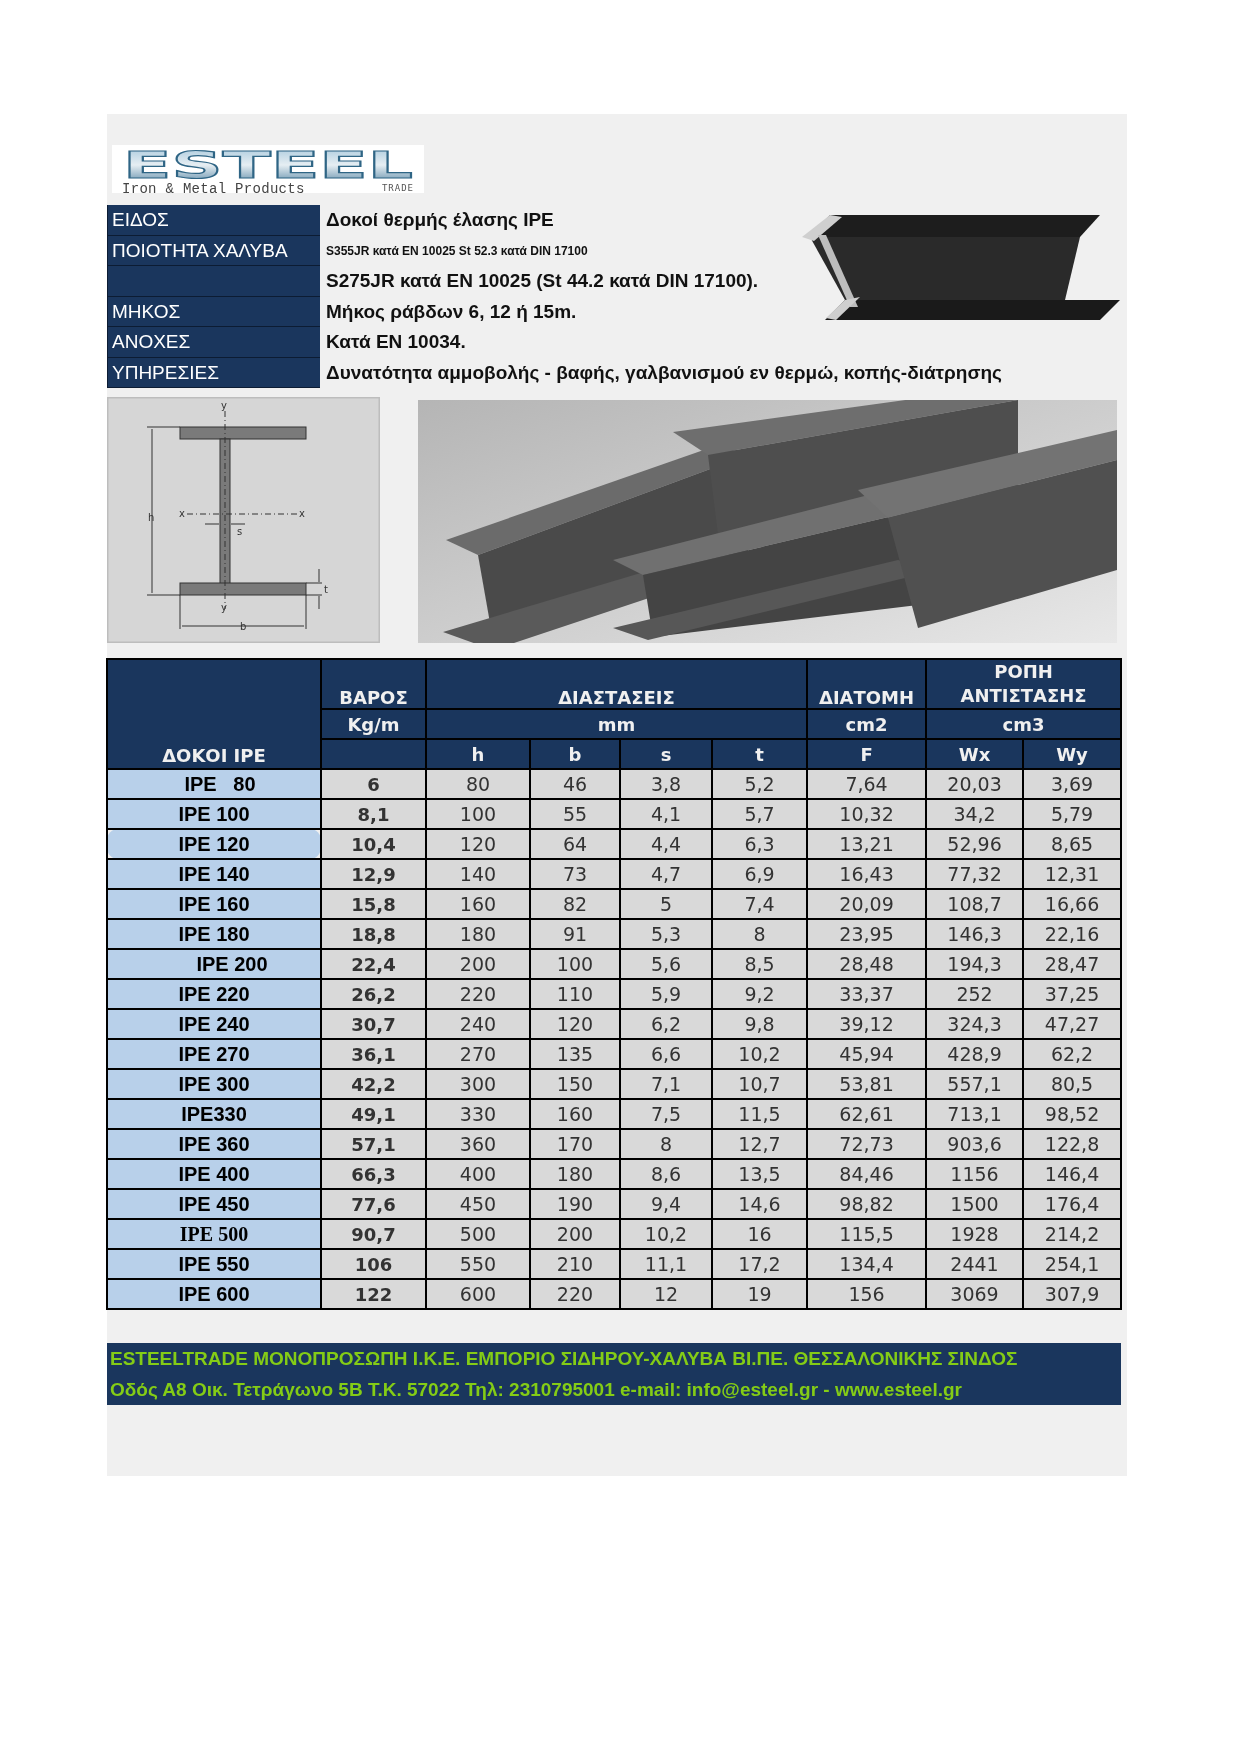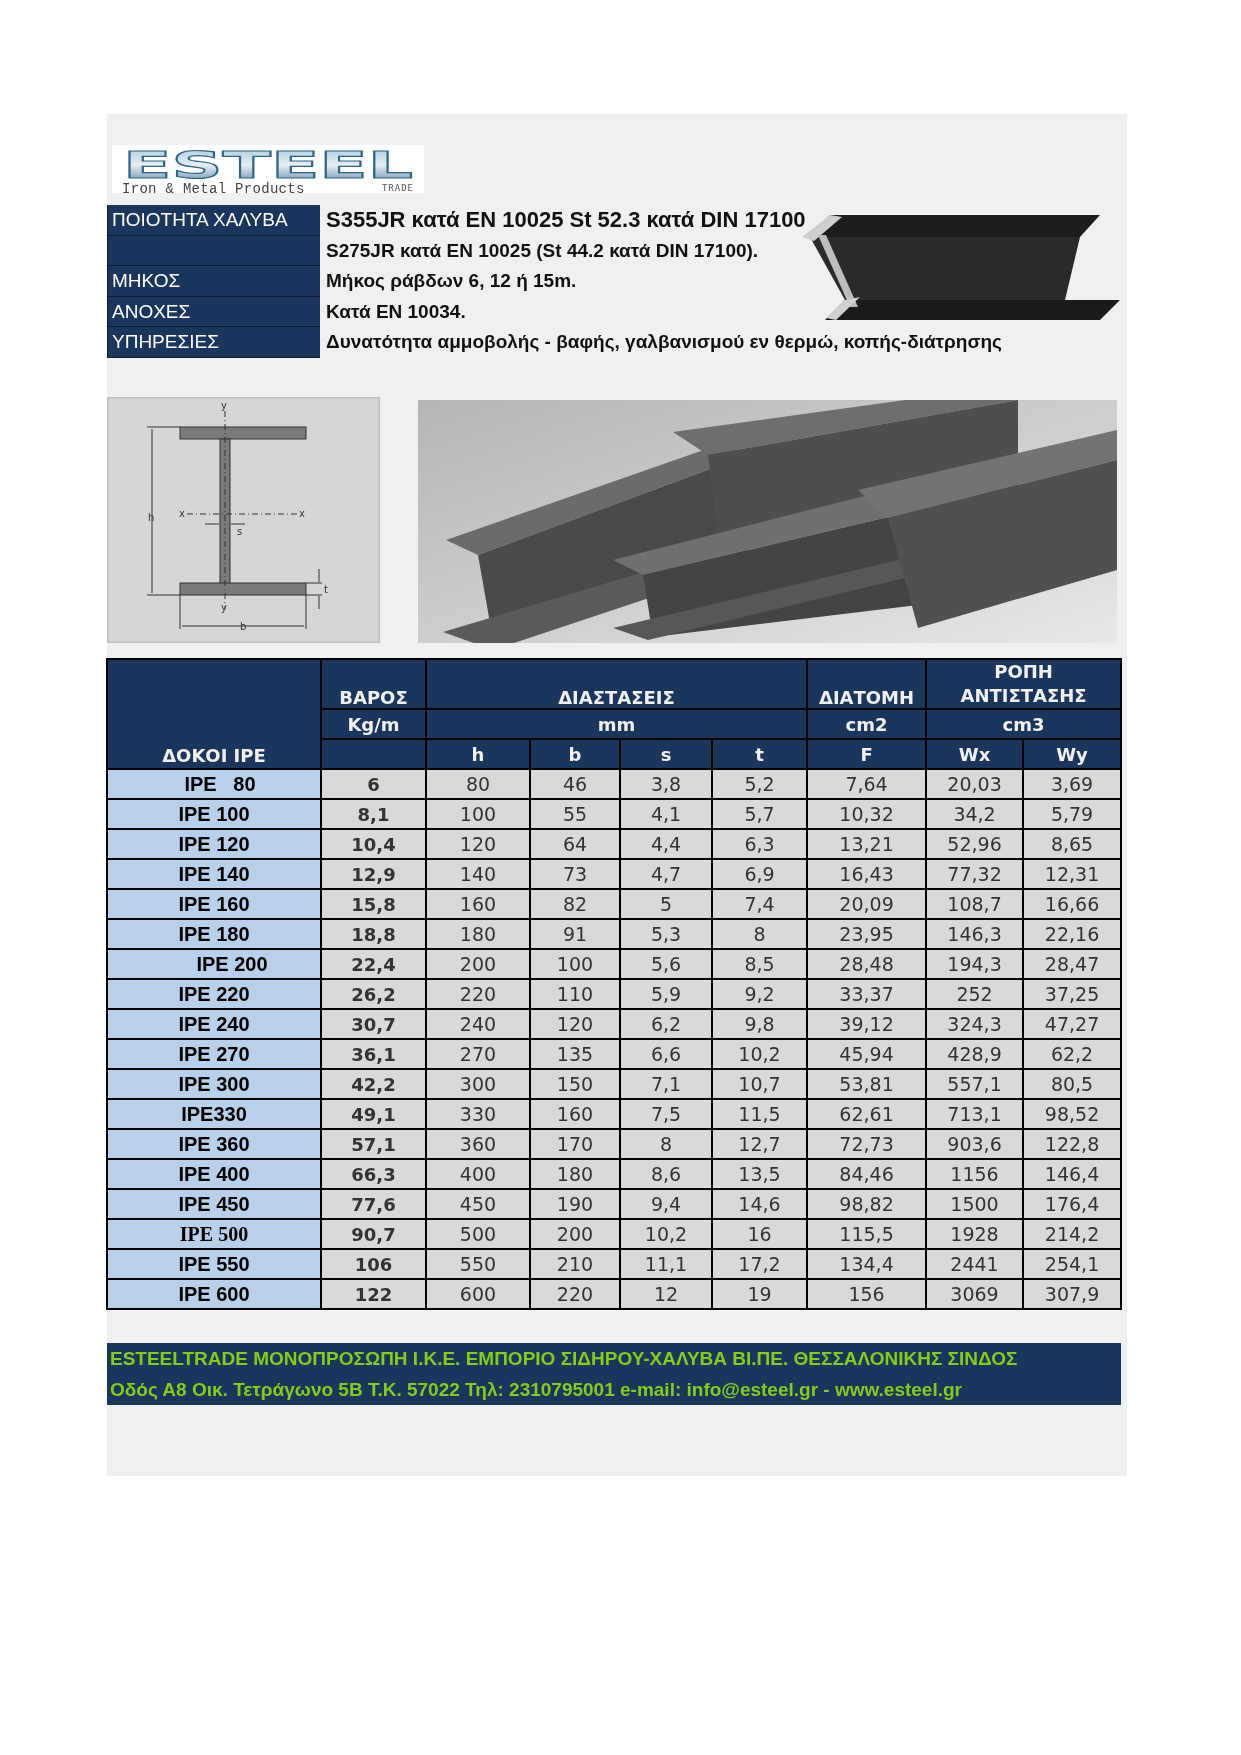--- a/index.html
+++ b/index.html
@@ -7,21 +7,21 @@
   .sheet { position: absolute; left: 107px; top: 114px; width: 1020px; height: 1362px; background: #f0f0f0; }
   .logo { position: absolute; left: 112px; top: 145px; width: 312px; height: 48px; background: #ffffff; }
   .logo-word { position: absolute; left: 8px; top: 4px; width: 296px; height: 32px; }
   .logo-sub { position: absolute; left: 10px; top: 36px; font-family: Liberation Mono, monospace; font-size: 14px; color: #444; letter-spacing: 0.3px; }
   .logo-trade { position: absolute; right: 10px; top: 38px; font-family: "DejaVu Sans Mono", monospace; font-size: 9px; color: #555; letter-spacing: 1px; }
 
   .info { position: absolute; left: 107px; top: 205px; }
   .info-row { display: flex; height: 30.5px; }
   .info-label { width: 213px; background: #1a365d; color: #fff; font-family: "Liberation Sans", sans-serif; font-size: 19px; line-height: 30px; padding-left: 4px; box-sizing: border-box; border-bottom: 1px solid #0c1c33; border-left: 1px solid #0c1c33; }
   .info-value { padding-left: 6px; font-family: "Liberation Sans", sans-serif; font-size: 19px; line-height: 30px; color: #111; white-space: nowrap; }
-  .info-value.arial { font-family: "Liberation Sans", sans-serif; font-size: 22px; font-weight: bold; }
+  .info-value.arial { font-family: "Liberation Sans", sans-serif; font-size: 12px; font-weight: bold; }
   .info-value.calibri { font-weight: bold; }
 
   .beam-top { position: absolute; left: 800px; top: 215px; width: 325px; height: 105px; }
   .diagram { position: absolute; left: 107px; top: 397px; width: 273px; height: 246px; background: #d6d6d6; box-shadow: inset 0 0 0 2px #bdbdbd; }
   .photo { position: absolute; left: 418px; top: 400px; width: 699px; height: 243px; }
 
   table.ipe { position: absolute; left: 106px; top: 658px; width: 1014px; border-collapse: collapse; table-layout: fixed; }
   table.ipe td, table.ipe th { border: 2px solid #000; padding: 0; text-align: center; height: 28px; }
   table.ipe th { background: #1a365d; color: #f0f0f0; font-family: "DejaVu Sans", sans-serif; font-weight: bold; font-size: 18px; }
   table.ipe th.sub { font-size: 18px; }
@@ -46,20 +46,24 @@
         <stop offset="1" stop-color="#4d7f9e"></stop>
       </linearGradient>
     </defs>
     <text x="148" y="29" text-anchor="middle" font-family="DejaVu Sans, sans-serif" font-weight="bold" font-size="38" textLength="290" lengthAdjust="spacingAndGlyphs" fill="url(#lg)" stroke="#2f6585" stroke-width="1.2">ESTEEL</text>
   </svg>
   <span class="logo-sub">Iron &amp; Metal Products</span>
   <span class="logo-trade">TRADE</span>
 </div>
 
 <div class="info">
+  <div class="info-row">
+    <div class="info-label">ΕΙΔΟΣ</div>
+    <div class="info-value calibri">Δοκοί θερμής έλασης IPE</div>
+  </div>
   <div class="info-row">
     <div class="info-label">ΠΟΙΟΤΗΤΑ ΧΑΛΥΒΑ</div>
     <div class="info-value arial">S355JR κατά EN 10025  St 52.3 κατά DIN 17100</div>
   </div>
   <div class="info-row">
     <div class="info-label"></div>
     <div class="info-value calibri">S275JR κατά EN 10025 (St 44.2 κατά DIN 17100).</div>
   </div>
   <div class="info-row">
     <div class="info-label">ΜΗΚΟΣ</div>
@@ -191,21 +195,21 @@
         <td class="w-cell">8,1</td>
         <td class="v-cell">100</td>
         <td class="v-cell">55</td>
         <td class="v-cell">4,1</td>
         <td class="v-cell">5,7</td>
         <td class="v-cell">10,32</td>
         <td class="v-cell">34,2</td>
         <td class="v-cell">5,79</td>
       </tr>
       <tr>
-        <td class="name-cell" style="white-space: pre;">IPE 120</td>
+        <td class="name-cell" style="white-space: pre; border-radius: 11px;">IPE 120</td>
         <td class="w-cell">10,4</td>
         <td class="v-cell">120</td>
         <td class="v-cell">64</td>
         <td class="v-cell">4,4</td>
         <td class="v-cell">6,3</td>
         <td class="v-cell">13,21</td>
         <td class="v-cell">52,96</td>
         <td class="v-cell">8,65</td>
       </tr>
       <tr>

